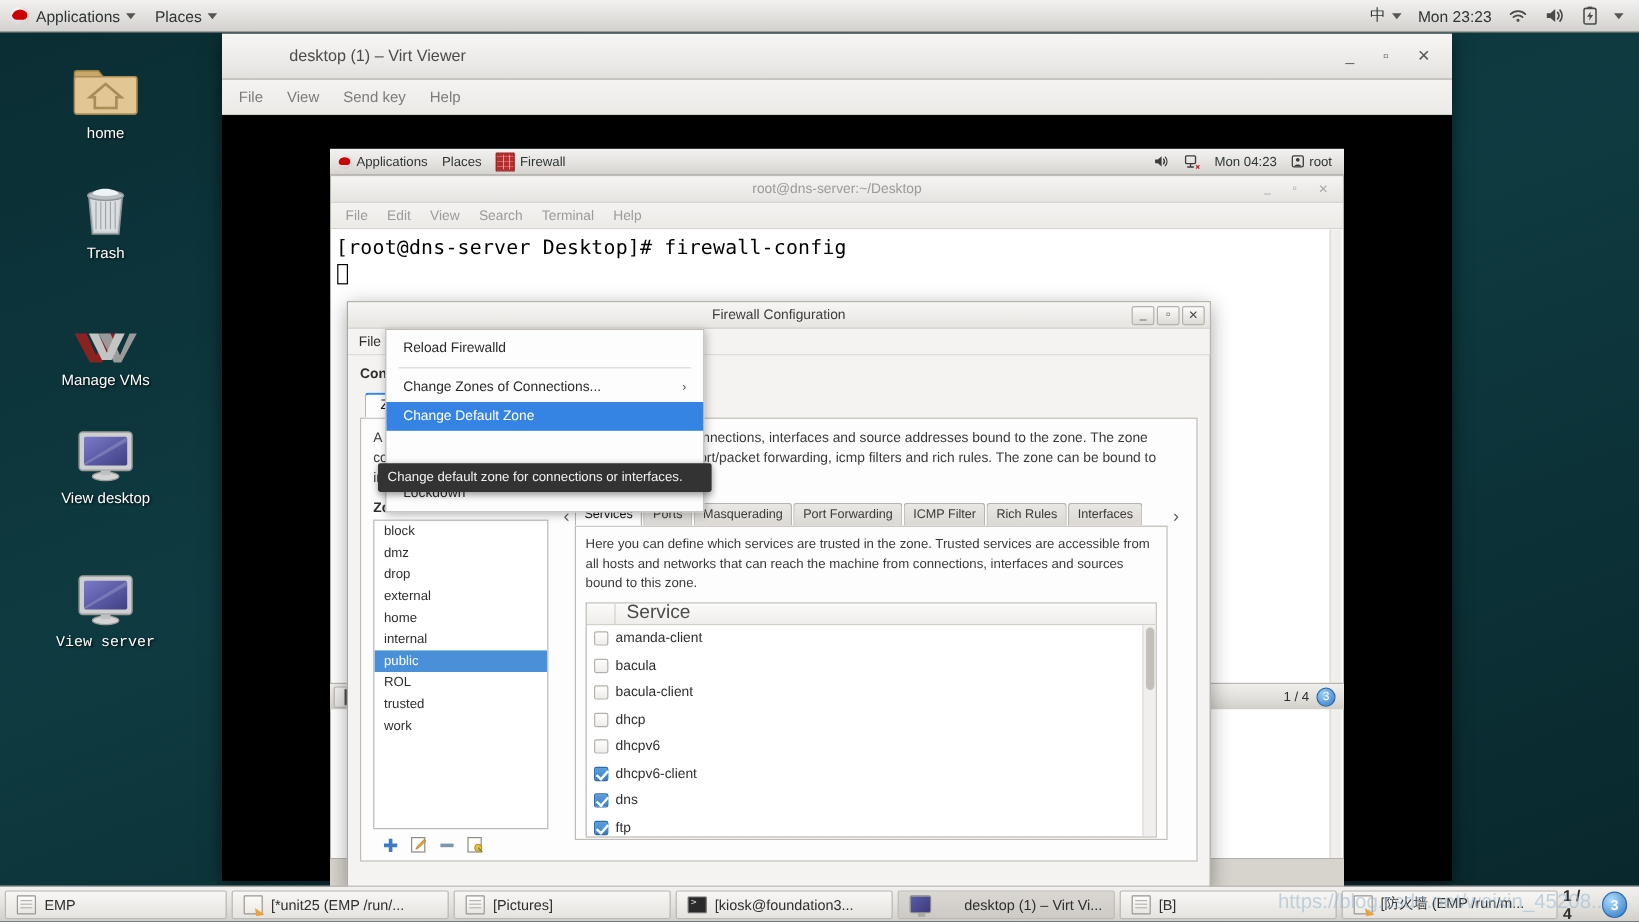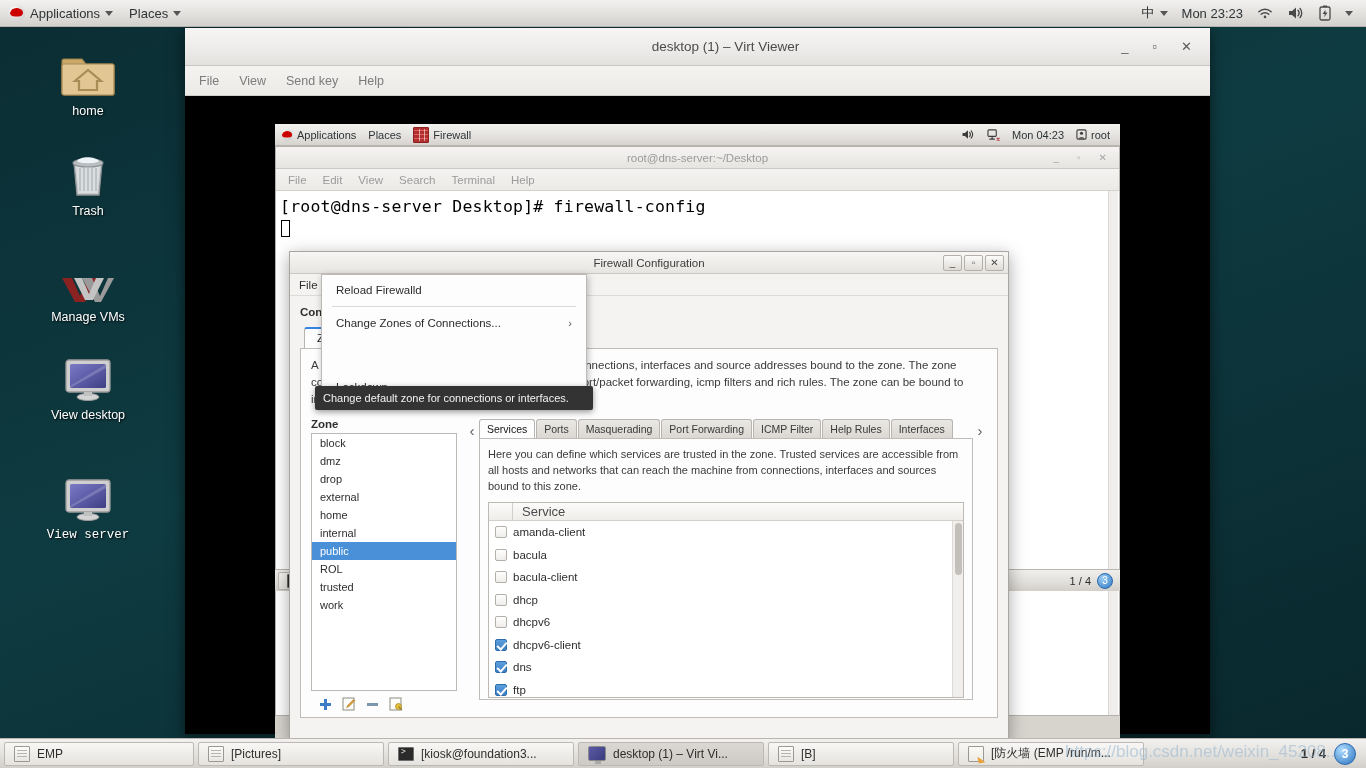--- a/index.html
+++ b/index.html
@@ -79,21 +79,21 @@
     background: #000; z-index: 20;
     box-shadow: 0 3px 14px rgba(0,0,0,.55);
   }
   #virt-titlebar {
     height: 38px; width: 100%;
     background: linear-gradient(180deg,#f7f6f5 0%, #ecebe9 60%, #e3e1de 100%);
     border-bottom: 1px solid #c9c6c1;
     display: flex; align-items: center; position: relative;
   }
   #virt-title {
-    position: absolute; left: 12px; right: 0; text-align: center;
+    position: absolute; left: 12px; right: 0; text-align: left;
     font-size: 13.5px; color: #4b4b4b; padding-left: 44px;
   }
   #virt-winbtns {
     margin-left: auto; display: flex; align-items: center; gap: 24px;
     padding-right: 18px; z-index: 2; color: #5a5a5a; font-size: 13px;
   }
   #virt-winbtns span { cursor: pointer; }
   #virt-menubar {
     height: 30px; width: 100%;
     background: linear-gradient(180deg,#f4f3f1 0%, #eceae7 100%);
@@ -289,24 +289,24 @@
   #inner-panel {
     border: 1px solid #c0bcb7; background: #fdfdfd; height: 262px;
     padding: 7px 8px; position: relative;
   }
   #svc-desc { font-size: 11px; color: #3a3a3a; line-height: 16px; }
   #svc-listbox {
     margin-top: 8px; border: 1px solid #bdb9b4; background: #fff;
     height: 196px; overflow: hidden; position: relative;
   }
   #svc-head {
-    display: flex; height: 18px; align-items: center;
+    display: flex; height: 18px; align-items: flex-end;
     border-bottom: 1px solid #d3d0cb;
     background: linear-gradient(180deg,#fbfbfa,#efedea);
-    font-size: 13px; color: #4b4b4b;
+    font-size: 16px; color: #4b4b4b;
   }
   #svc-head .c1 { width: 24px; border-right: 1px solid #d3d0cb; height: 100%; }
   #svc-head .c2 { padding-left: 9px; }
   .svc-row {
     display: flex; align-items: center; height: 22.5px;
     font-size: 11.5px; color: #2e2e2e;
   }
   .svc-row .cb-wrap { width: 24px; display: flex; justify-content: center; }
   .cbx {
     width: 12px; height: 12px; border: 1px solid #b3afaa; border-radius: 2px;
@@ -385,21 +385,21 @@
     display: flex; align-items: center; padding: 0 4px; gap: 4px;
     z-index: 60;
   }
   .htask {
     height: 24px; display: flex; align-items: center; gap: 7px;
     padding: 0 9px; font-size: 12px; color: #2e2e2e;
     border: 1px solid #bcb8b3; border-radius: 2px;
     background: linear-gradient(180deg,#f8f7f5,#e5e3df);
     cursor: pointer; width: 186px; overflow: hidden; white-space: nowrap;
   }
-  .htask.active { background: linear-gradient(180deg,#dbd8d3,#cdcac5); font-weight: normal; }
+  .htask.active { background: linear-gradient(180deg,#dbd8d3,#cdcac5); font-weight: normal; justify-content: space-between; }
   .htask .tlbl { overflow: hidden; text-overflow: ellipsis; }
   #host-pager {
     margin-left: auto; display: flex; align-items: center; gap: 8px; padding-right: 6px;
     font-size: 13px; color: #2e2e2e; font-weight: bold;
   }
   .badge-circle-lg {
     width: 22px; height: 22px; border-radius: 50%;
     background: radial-gradient(circle at 35% 30%, #aedcff, #2c74c0);
     color: #fff; font-size: 12px; display: flex; align-items: center; justify-content: center;
     border: 1px solid #2a69ad;
@@ -734,21 +734,21 @@
 
               <div id="right-col">
                 <div class="tab-arrow">‹</div>
                 <div id="inner-tabs-wrap">
                   <div id="inner-tabs">
                     <div class="itab active">Services</div>
                     <div class="itab">Ports</div>
                     <div class="itab">Masquerading</div>
                     <div class="itab">Port Forwarding</div>
                     <div class="itab">ICMP Filter</div>
-                    <div class="itab">Help Rules</div>
+                    <div class="itab">Rich Rules</div>
                     <div class="itab">Interfaces</div>
                   </div>
                   <div id="inner-panel">
                     <div id="svc-desc">Here you can define which services are trusted in the zone. Trusted services are accessible from all hosts and networks that can reach the machine from connections, interfaces and sources bound to this zone.</div>
                     <div id="svc-listbox">
                       <div id="svc-head">
                         <div class="c1"></div>
                         <div class="c2">Service</div>
                       </div>
                       <div class="svc-row">
@@ -811,20 +811,21 @@
             </div>
           </div>
 
           <div id="options-menu">
             <div class="omi">Reload Firewalld</div>
             <div class="om-sep"></div>
             <div class="omi">
               <span>Change Zones of Connections...</span>
               <span class="sub-arrow">›</span>
             </div>
+            <div class="omi hl">Change Default Zone</div>
             <div style="height:40px"></div>
             <div class="omi">Lockdown</div>
           </div>
           <div id="menu-tooltip">Change default zone for connections or interfaces.</div>
         </div>
 
         <div id="guest-taskbar">
           <div class="gtask">
             <span class="term-icon"></span>
             <span>root@dns-server:~/Desktop</span>
@@ -842,20 +843,24 @@
     </div>
   </div>
 </div>
 
 <div id="host-taskbar">
   <div class="htask" style="width:190px">
     <span class="file-icon"></span>
     <span class="tlbl">EMP</span>
   </div>
   <div class="htask">
+    <span class="pencil-icon"></span>
+    <span class="tlbl">[*unit25 (EMP /run/...</span>
+  </div>
+  <div class="htask">
     <span class="file-icon"></span>
     <span class="tlbl">[Pictures]</span>
   </div>
   <div class="htask">
     <span class="term-icon"></span>
     <span class="tlbl">[kiosk@foundation3...</span>
   </div>
   <div class="htask active">
     <span class="monitor-icon"></span>
     <span class="tlbl">desktop (1) – Virt Vi...</span>

